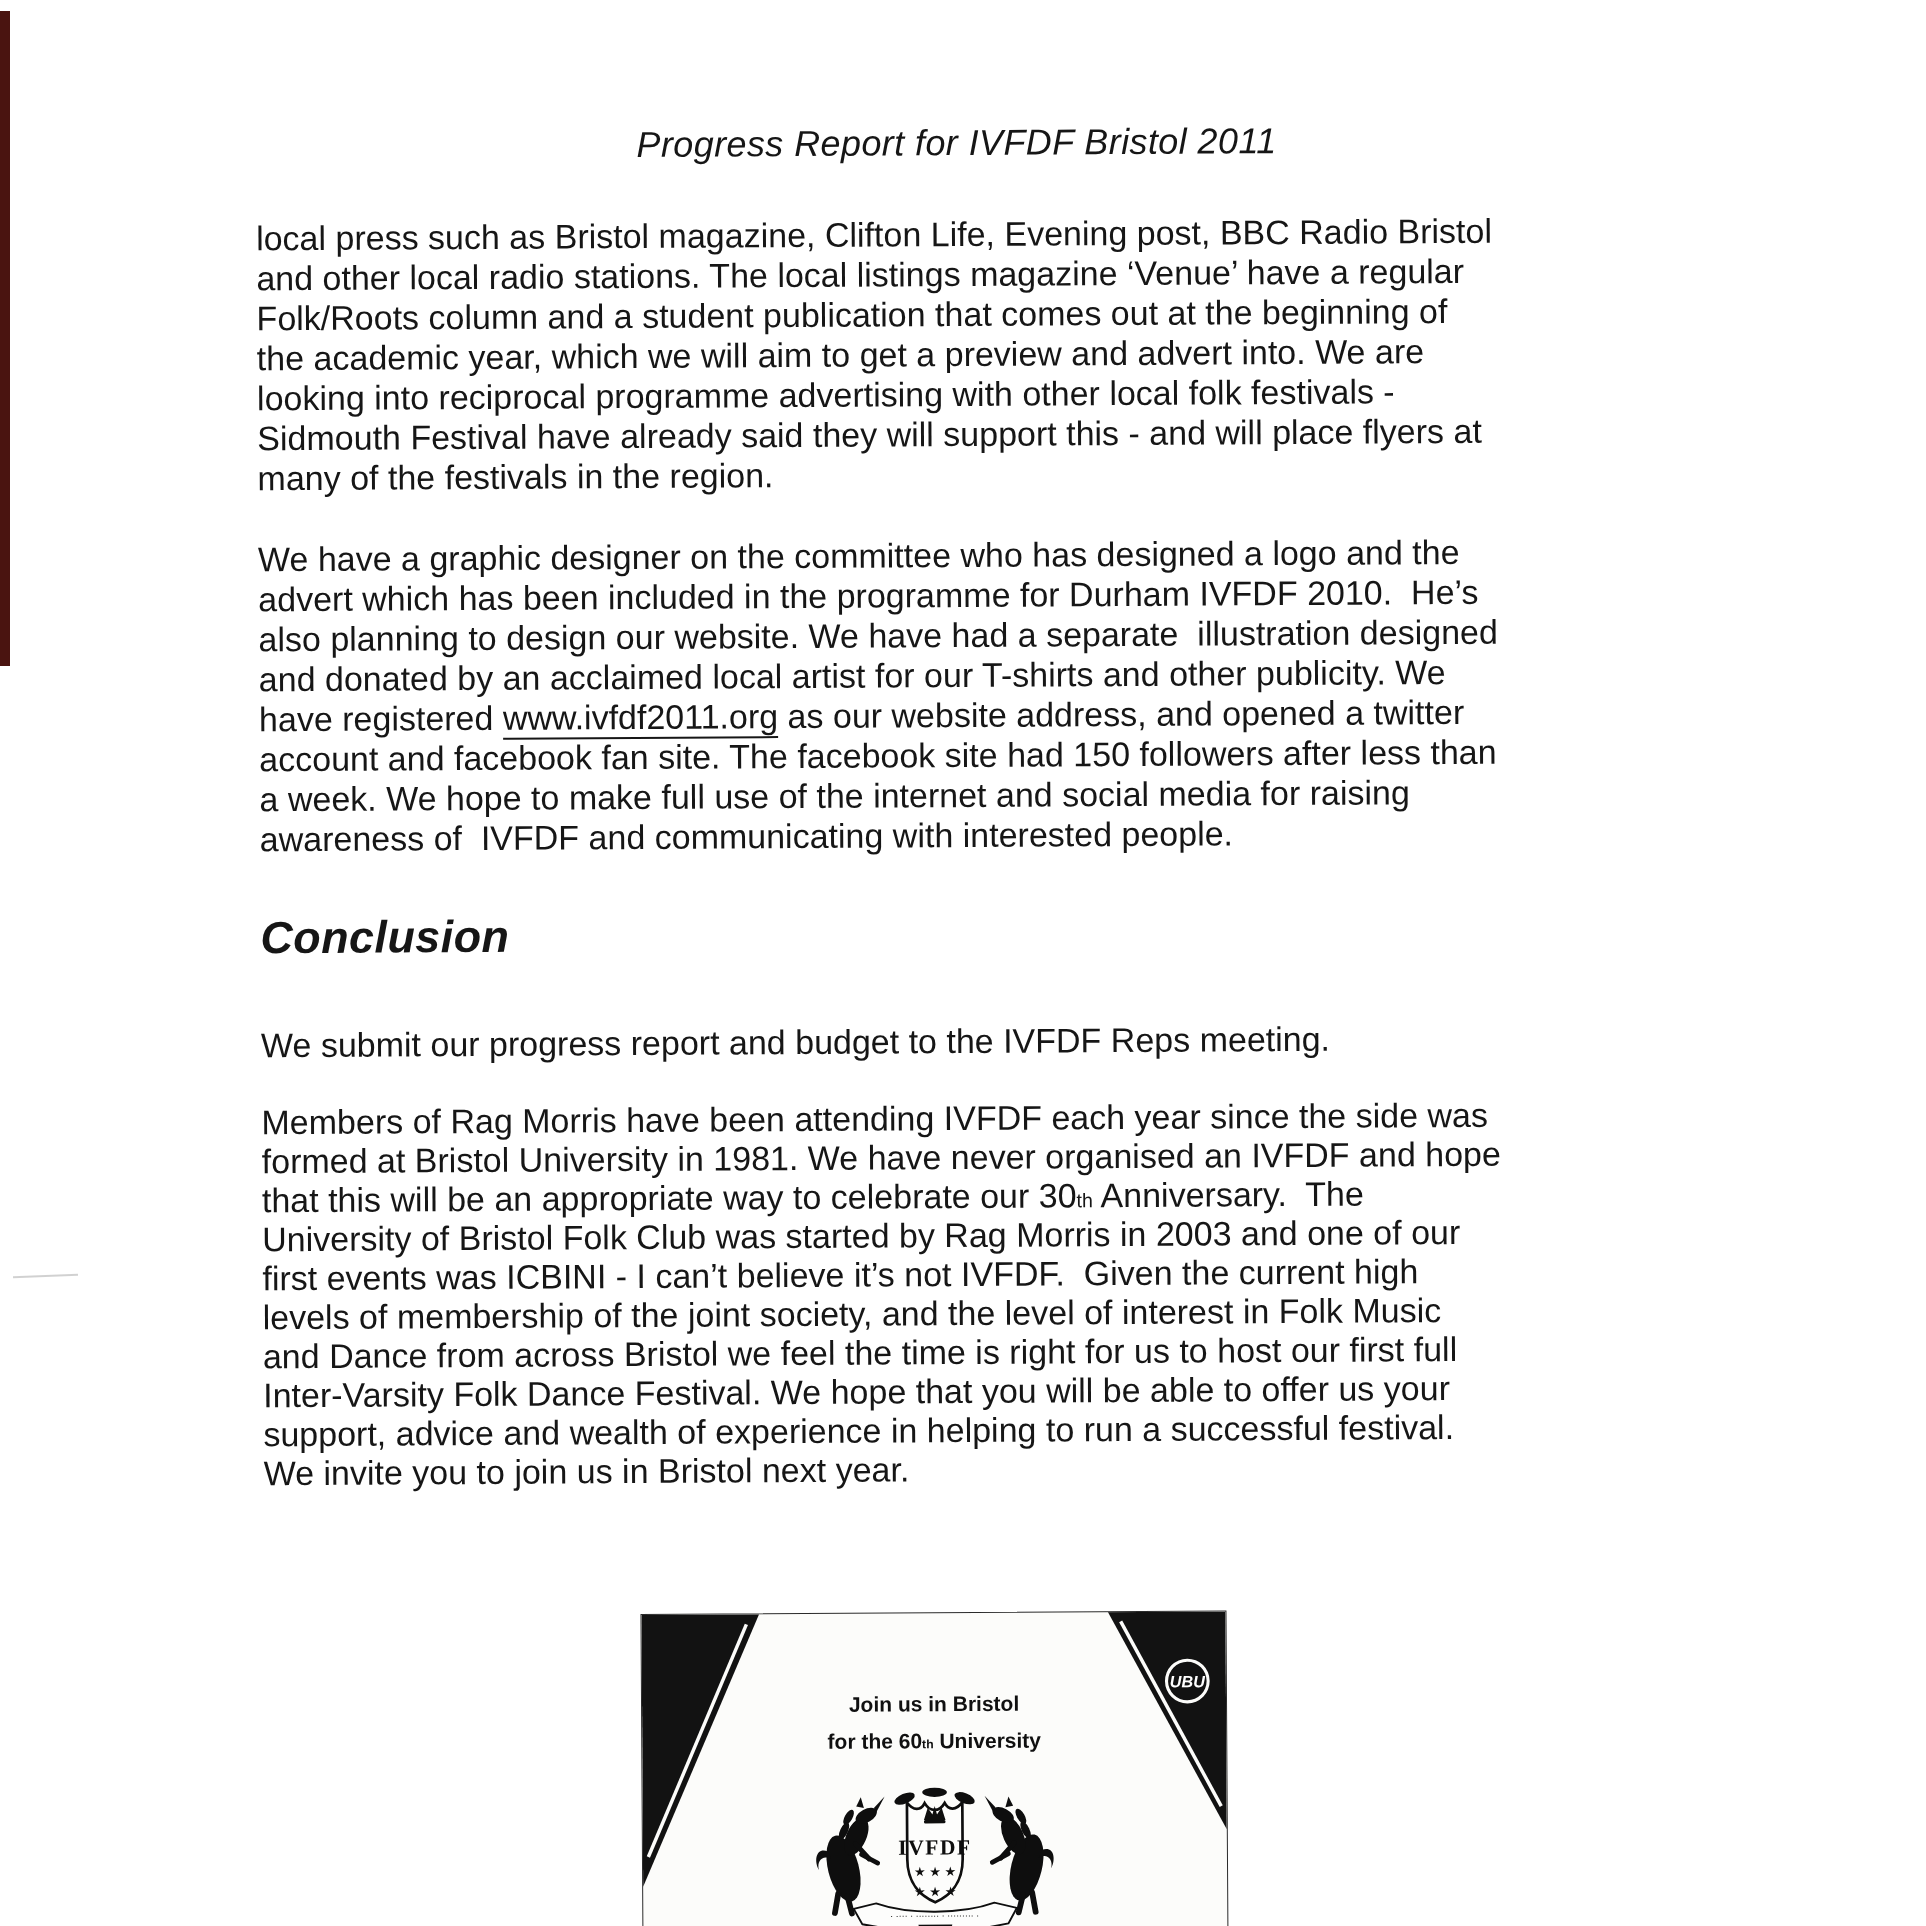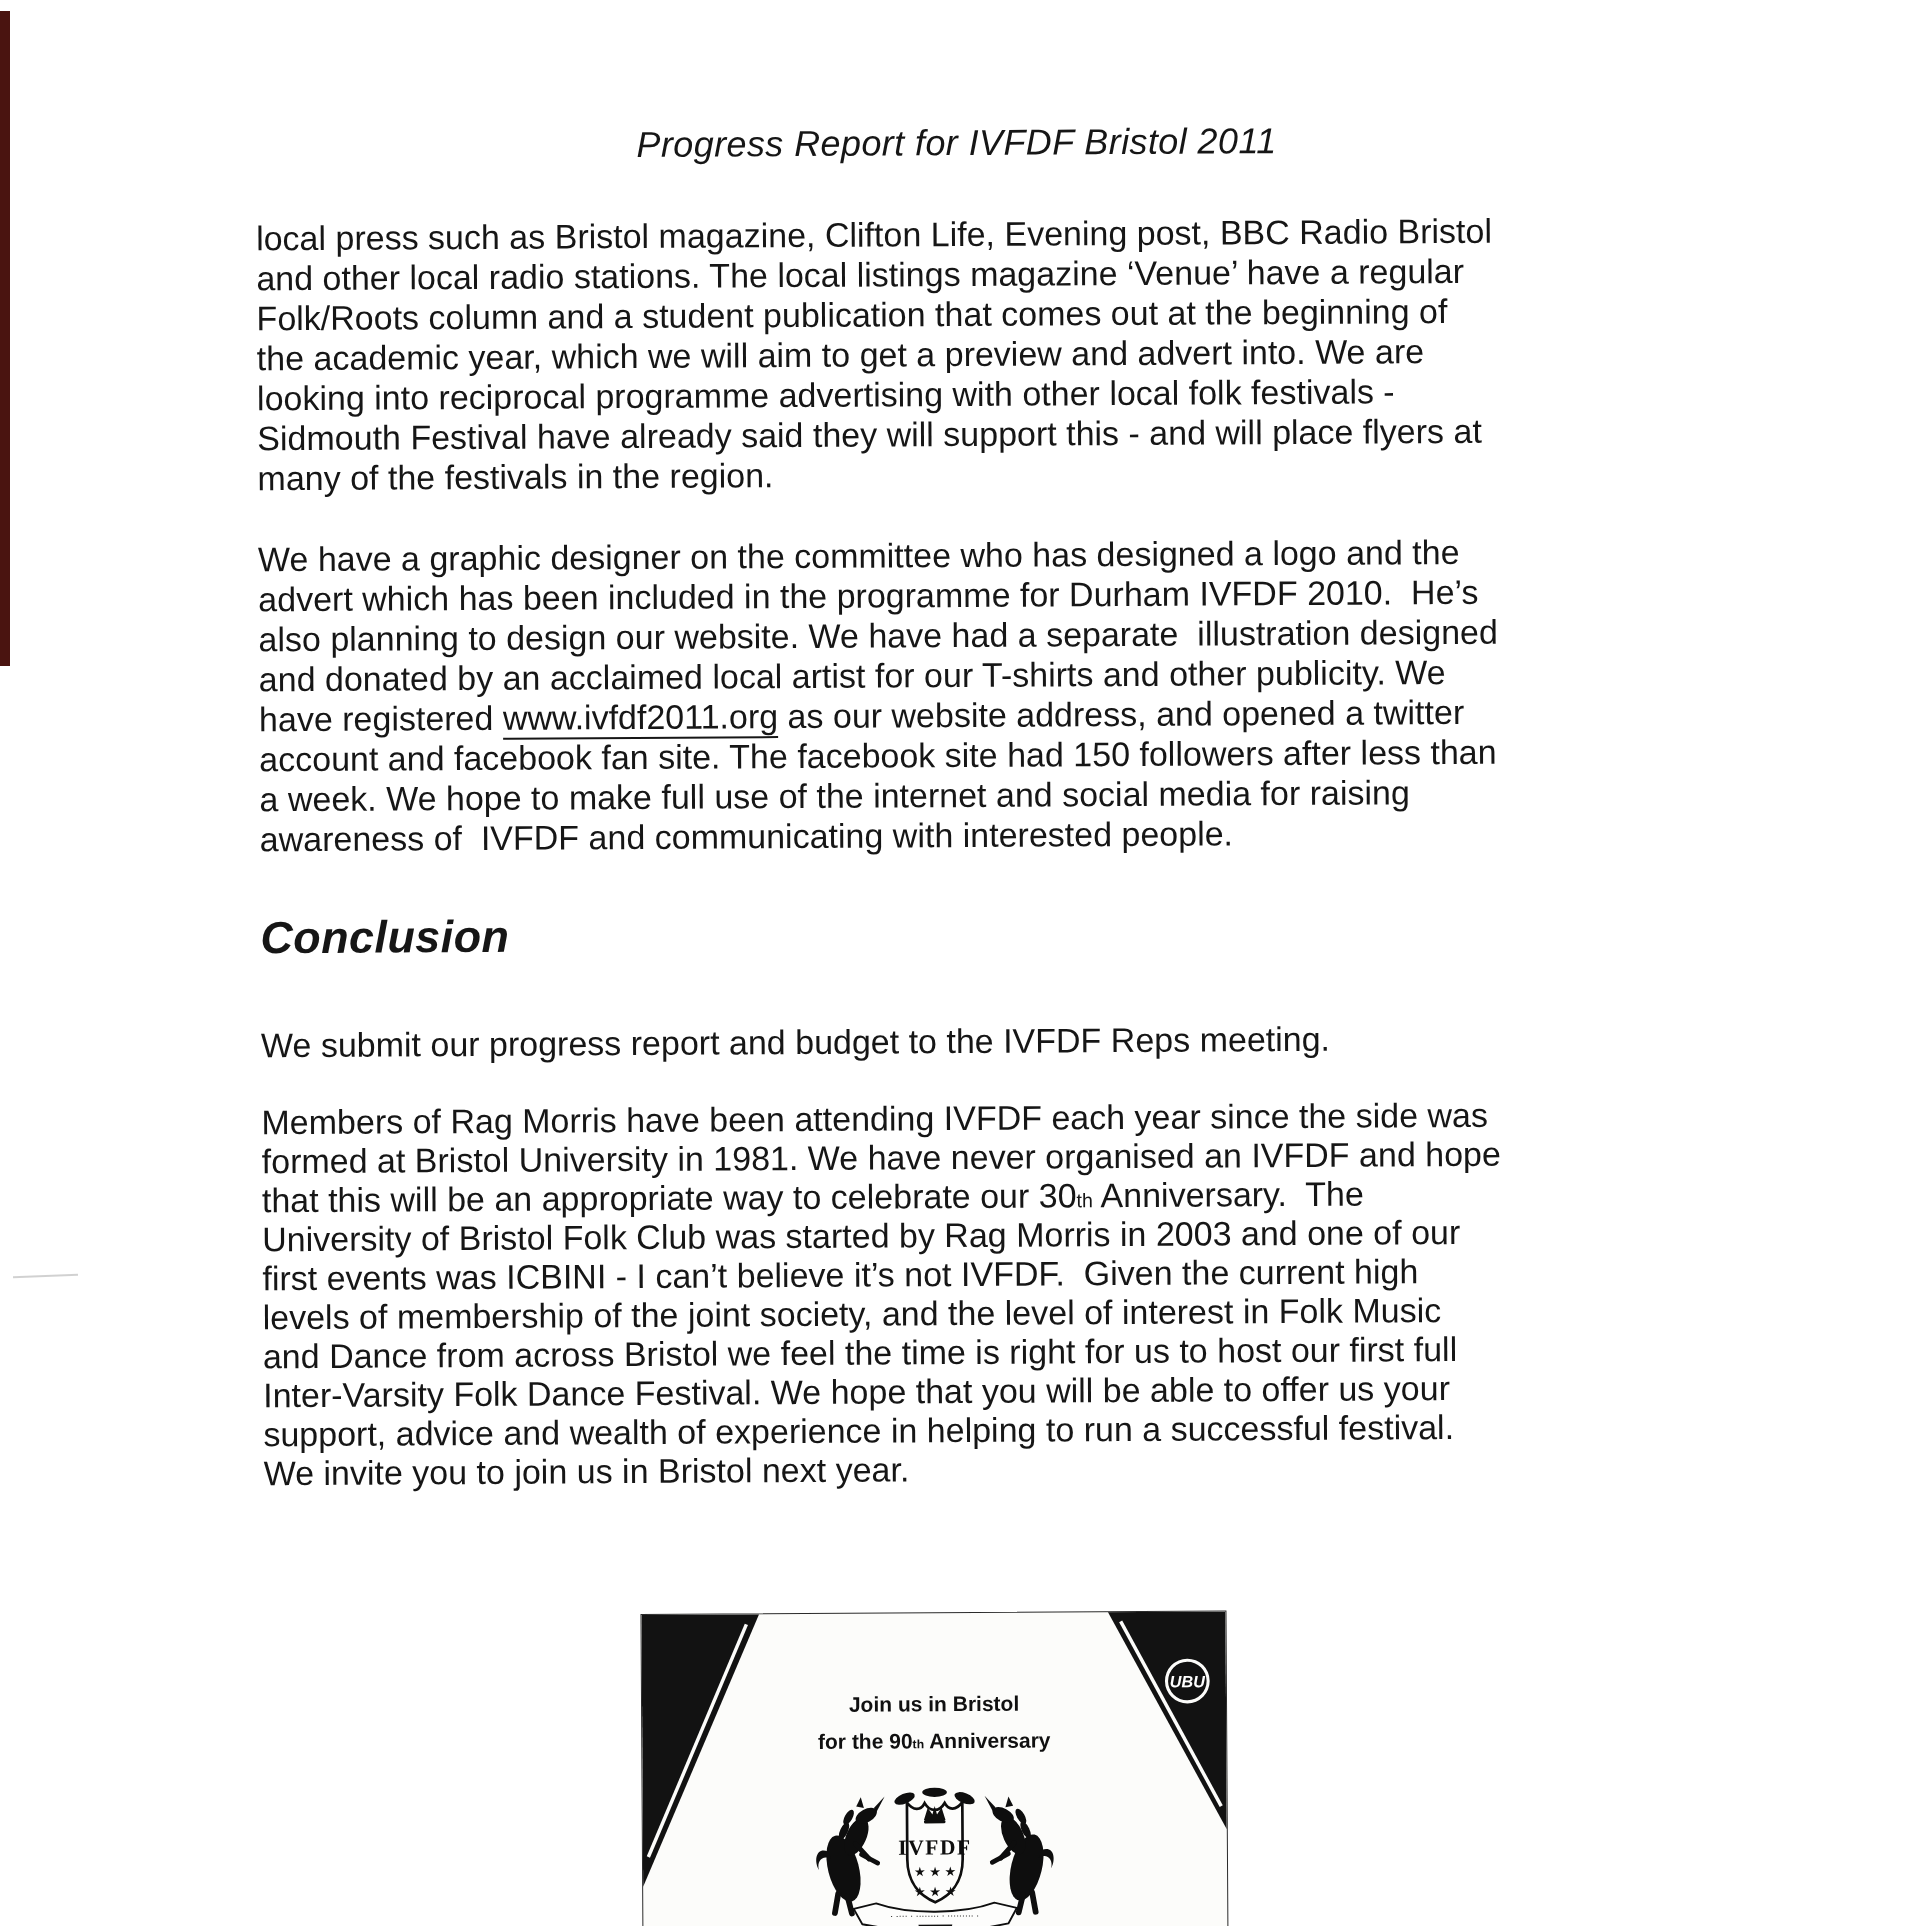--- a/index.html
+++ b/index.html
@@ -97,21 +97,21 @@
       <polygon points="1515,2070 1515,1620 1135,2070" fill="#121212"></polygon>
       <line x1="1499" y1="1672" x2="1163" y2="2054" stroke="#fcfcfa" stroke-width="9"></line>
       <g>
         <circle cx="1415" cy="180" r="58" fill="#fcfcfa"></circle>
         <circle cx="1415" cy="180" r="50" fill="#121212"></circle>
         <text x="1415" y="196" text-anchor="middle" font-family="Liberation Sans, sans-serif" font-size="42" font-weight="bold" font-style="italic" fill="#ffffff">UBU</text>
       </g>
     </svg>
 
     <div class="pc join1">Join us in Bristol</div>
-    <div class="pc join2"><span>for the 90</span><sup class="s">th</sup><span> Anniversary</span></div>
+    <div class="pc join2"><span>for the 60</span><sup class="s">th</sup><span> University</span></div>
 
     <svg class="crest-svg" viewBox="0 0 660 390">
 
       <g fill="#0e0e0e" transform="translate(14,36)">
         <ellipse cx="78" cy="195" rx="40" ry="88" transform="rotate(-14 78 195)"></ellipse>
         <ellipse cx="112" cy="112" rx="26" ry="52" transform="rotate(24 112 112)"></ellipse>
         <ellipse cx="138" cy="58" rx="30" ry="17" transform="rotate(-28 138 58)"></ellipse>
         <polygon points="158,38 186,8 164,50"></polygon>
         <polygon points="112,34 124,10 132,38"></polygon>
         <ellipse cx="92" cy="62" rx="10" ry="22" transform="rotate(30 92 62)"></ellipse>

